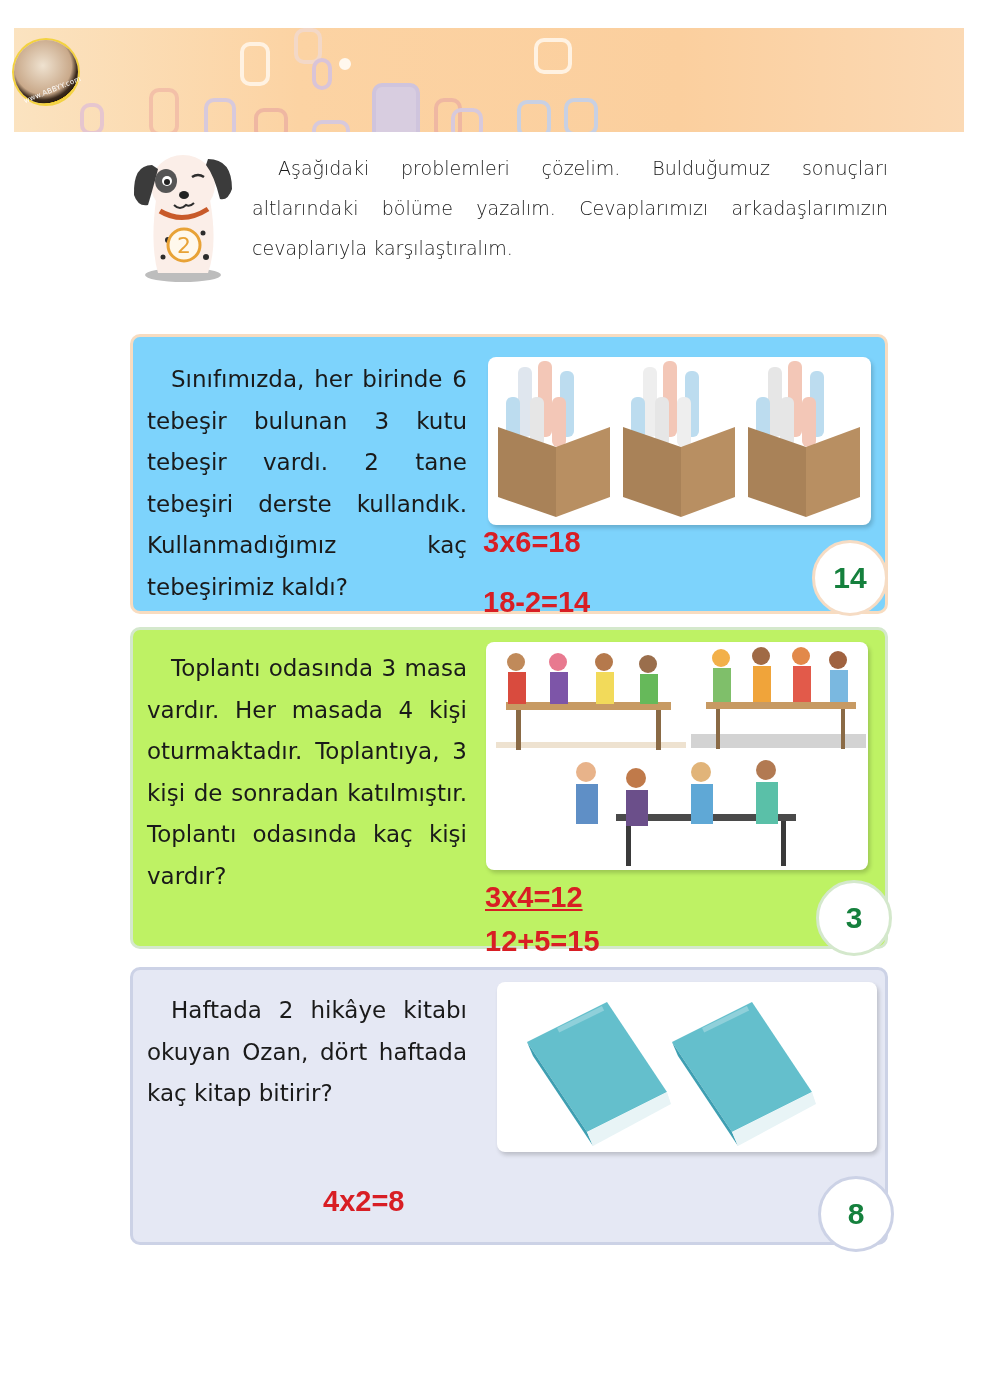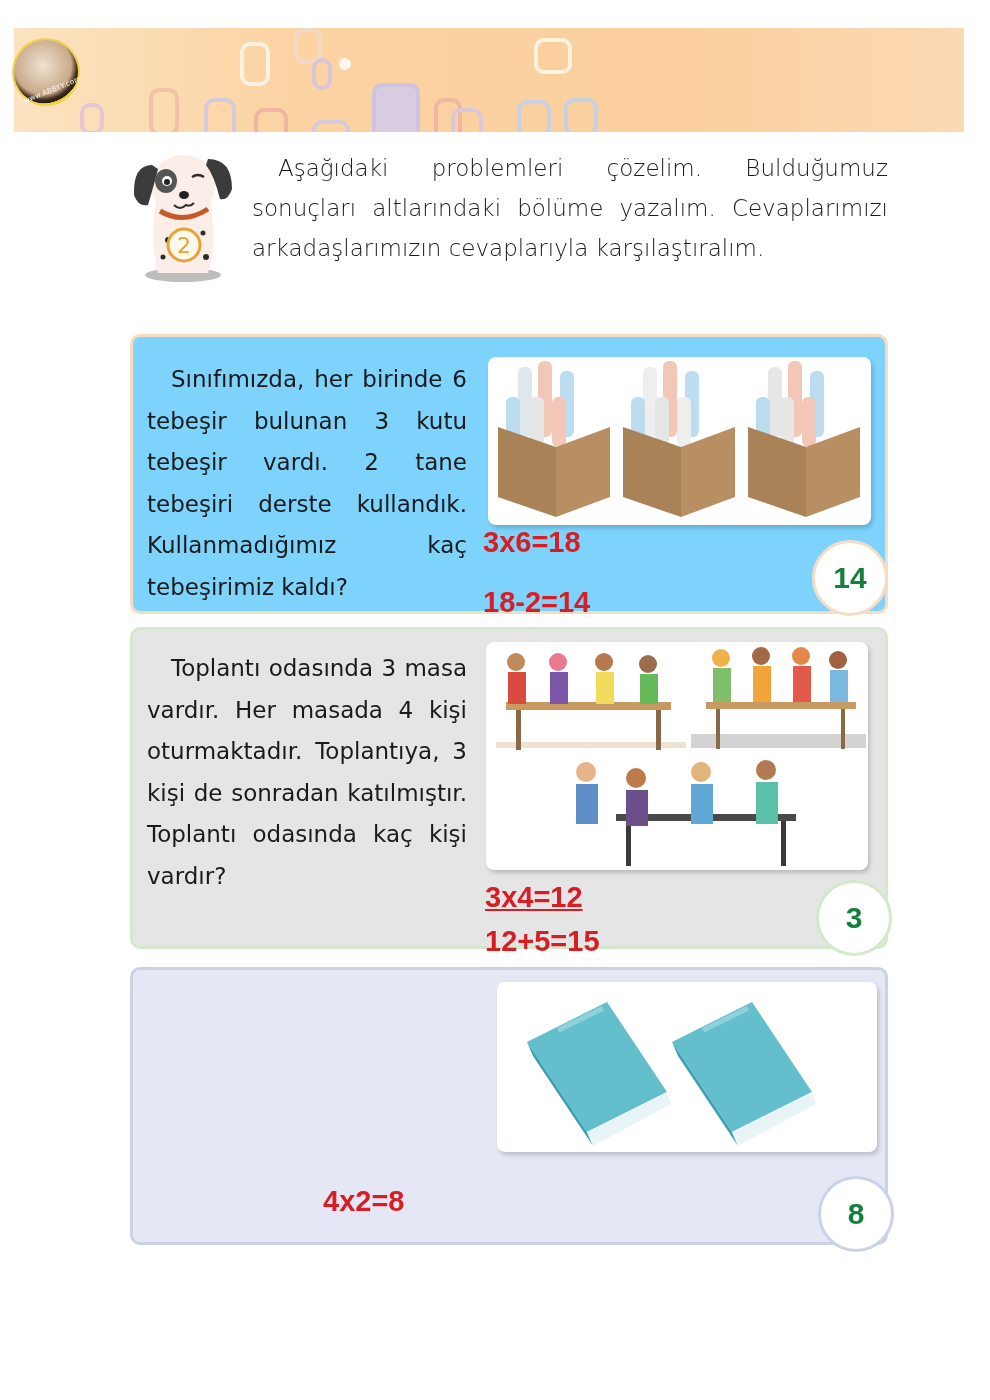--- a/index.html
+++ b/index.html
@@ -19,28 +19,28 @@
     background:radial-gradient(circle at 45% 40%, #efe2d0 0%, #c9a98a 55%, #3b2a1c 66%, #2a1d12 72%, #f2cd2a 73%, #e6b813 100%);
     box-shadow:0 0 0 2px #f3d240;
   }
   .badge-text {
     position:absolute; left:22px; top:86px; font-size:7px; color:#fff; transform:rotate(-22deg);
     font-family:"DejaVu Sans", sans-serif; letter-spacing:0.3px;
   }
   .dog { position:absolute; left:128px; top:145px; width:110px; height:140px; }
   .intro {
     position:absolute; left:252px; top:148px; width:636px;
-    font-family:"DejaVu Sans", sans-serif; font-size:23px; line-height:40px; color:#1a1a1a;
+    font-family:"DejaVu Sans", sans-serif; font-size:19px; line-height:40px; color:#1a1a1a;
     text-align:justify; text-indent:26px; font-weight:300;
   }
   .card {
     position:absolute; left:130px; width:752px; border-radius:10px; border:3px solid;
   }
   .card.c1 { top:334px; height:274px; background:#7dd3fc; border-color:#f8dcc0; }
-  .card.c2 { top:627px; height:316px; background:#e5e5e5; border-color:#d4e8cc; }
+  .card.c2 { top:627px; height:316px; background:#bef264; border-color:#d4e8cc; }
   .card.c3 { top:967px; height:272px; background:#e5e8f4; border-color:#ccd2e6; }
   .qtext {
     position:absolute; left:14px; width:320px; font-size:23px; line-height:41.5px; color:#1a1a1a;
     text-align:justify; text-indent:24px;
   }
   .imgbox {
     position:absolute; background:#ffffff; border-radius:8px;
     box-shadow:2px 3px 4px rgba(0,0,0,0.18);
   }
   .work { position:absolute; color:#d81e24; font-weight:bold; font-size:29px; font-family:"Liberation Sans", sans-serif; line-height:42px; }
@@ -184,20 +184,21 @@
           <rect x="200" y="28" width="22" height="42" fill="#5ac0a8"></rect>
       </g>
     </svg>
   </div>
   <div class="work" style="left:352px;top:246px;text-decoration:underline;">3x4=12</div>
   <div class="work" style="left:352px;top:290px;">12+5=15</div>
 </div>
 <div class="answer" style="left:816px;top:880px;border-color:#d4e8cc;">3</div>
 
 <div class="card c3">
+  <div class="qtext" style="top:20px;">Haftada 2 hikâye kitabı okuyan Ozan, dört haftada kaç kitap bitirir?</div>
   <div class="imgbox" style="left:364px;top:12px;width:380px;height:170px;">
     <svg viewBox="0 0 380 170" width="380" height="170">
       <g>
         <path d="M30 60 L110 20 L170 110 L90 150 Z" fill="#64bfcc"></path>
         <path d="M30 60 L36 74 L96 164 L90 150 Z" fill="#3e9fb2"></path>
         <path d="M90 150 L170 110 L174 122 L96 164 Z" fill="#e8f4f6"></path>
         <rect x="60" y="46" width="50" height="5" fill="#8fd0da" transform="rotate(-26 60 46)"></rect>
       </g>
       <g transform="translate(145,0)">
         <path d="M30 60 L110 20 L170 110 L90 150 Z" fill="#64bfcc"></path>

